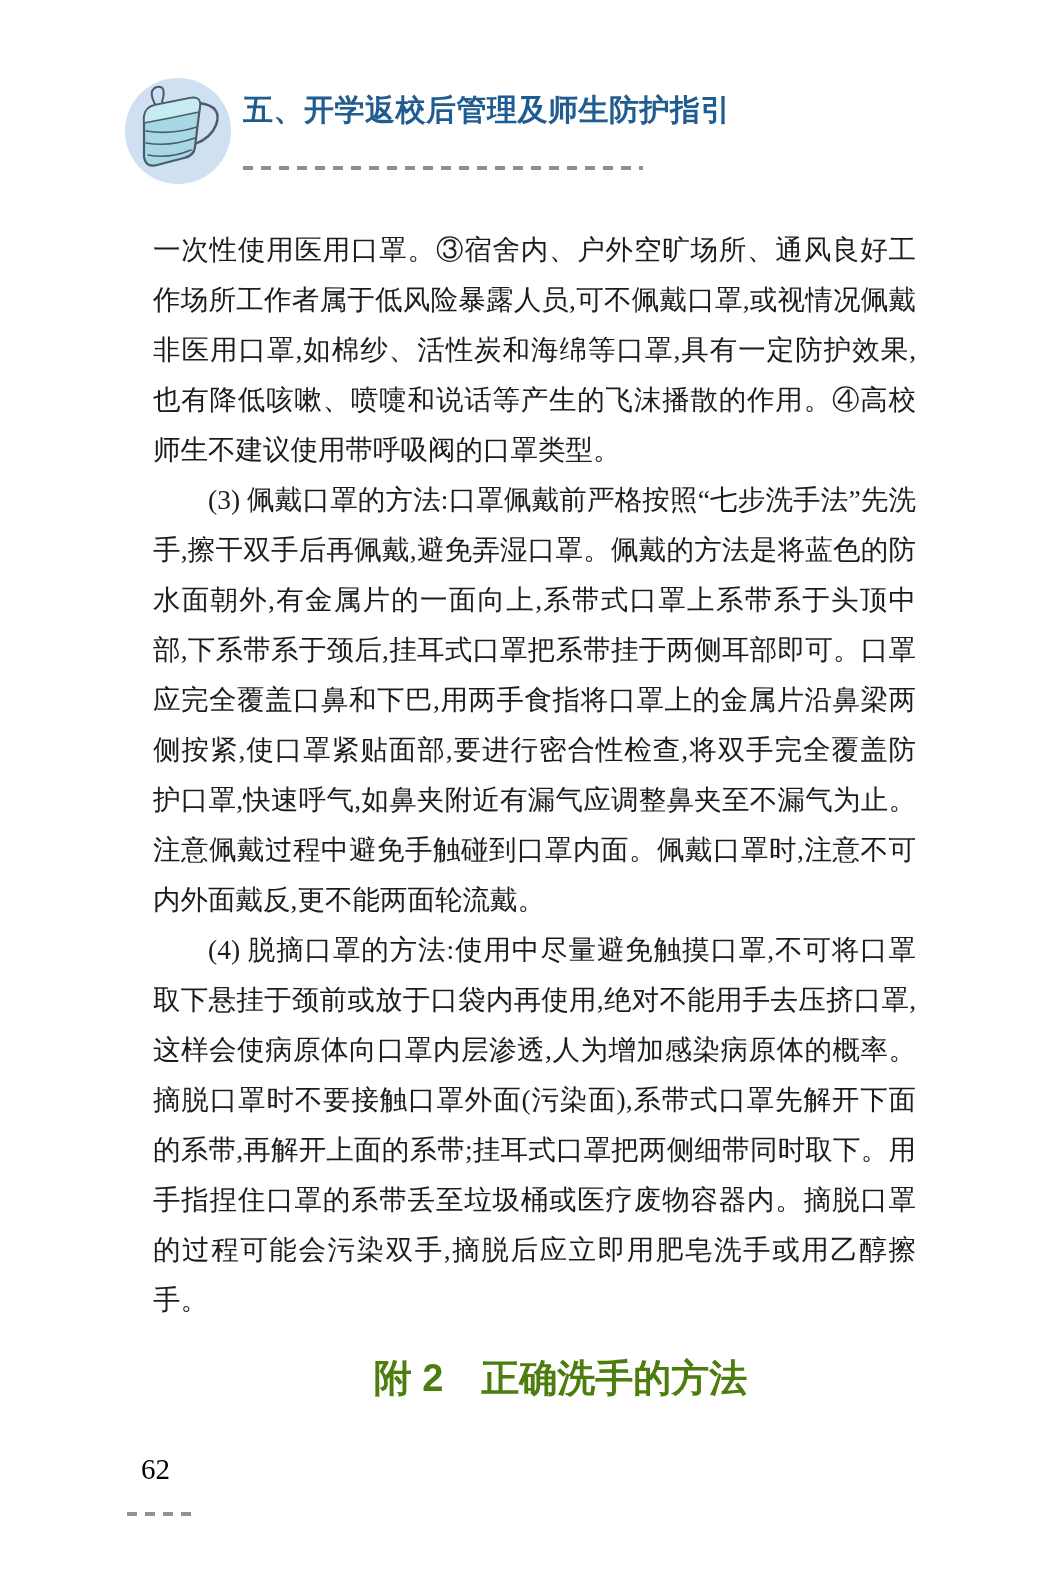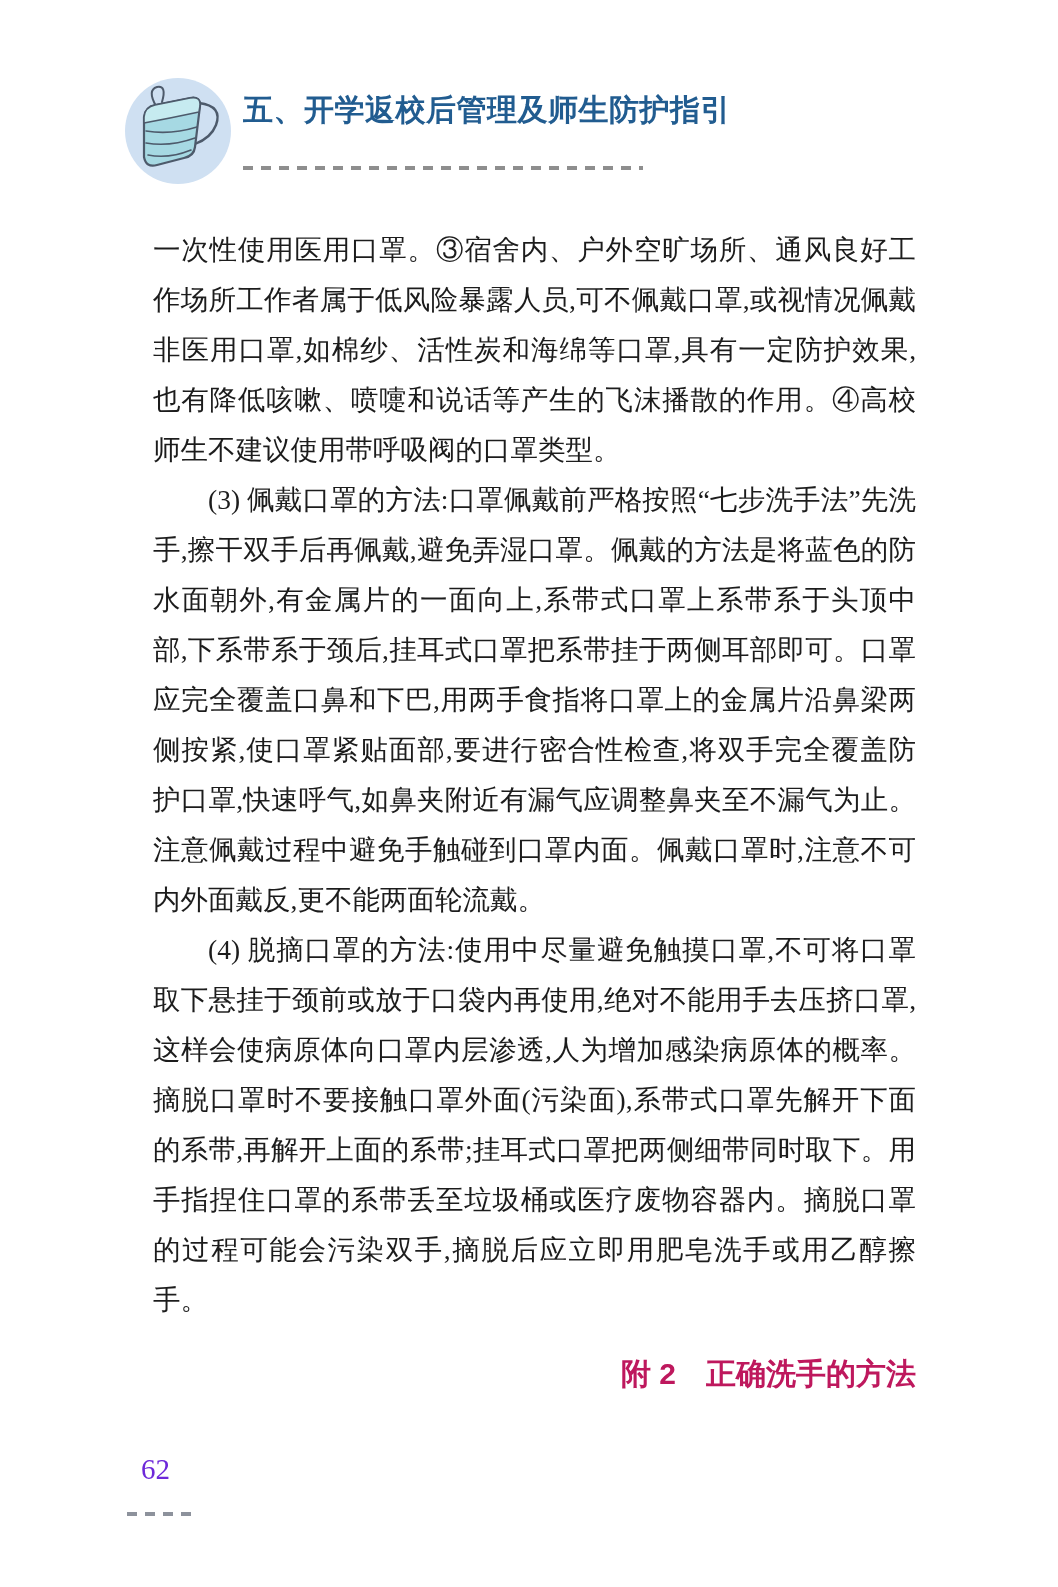--- a/index.html
+++ b/index.html
@@ -56,35 +56,35 @@
     font-size: 27.5px;
     line-height: 50px;
     text-align: justify;
     margin-left: 26px;
   }
   .para { margin: 0; }
   .para.indent { text-indent: 2em; }
 
   .section-heading {
     font-family: "Liberation Sans", "DejaVu Sans", sans-serif;
-    font-size: 30px;
+    font-size: 38px;
     font-weight: bold;
-    color: #be185d;
+    color: #4d7c0f;
     line-height: 1.25;
     margin: 30px 0 24px 52px;
-    text-align: right;
+    text-align: center;
   }
 
   
   .page-number {
     position: absolute;
     left: 141px;
     top: 1455px;
     font-size: 29px;
-    color: #6d28d9;
+    color: #000000;
     line-height: 1;
   }
   .footer-dashes {
     position: absolute;
     left: 127px;
     top: 1512px;
     width: 66px;
     height: 4px;
     background: repeating-linear-gradient(90deg, #8d929c 0 10px, transparent 10px 18px);
   }

